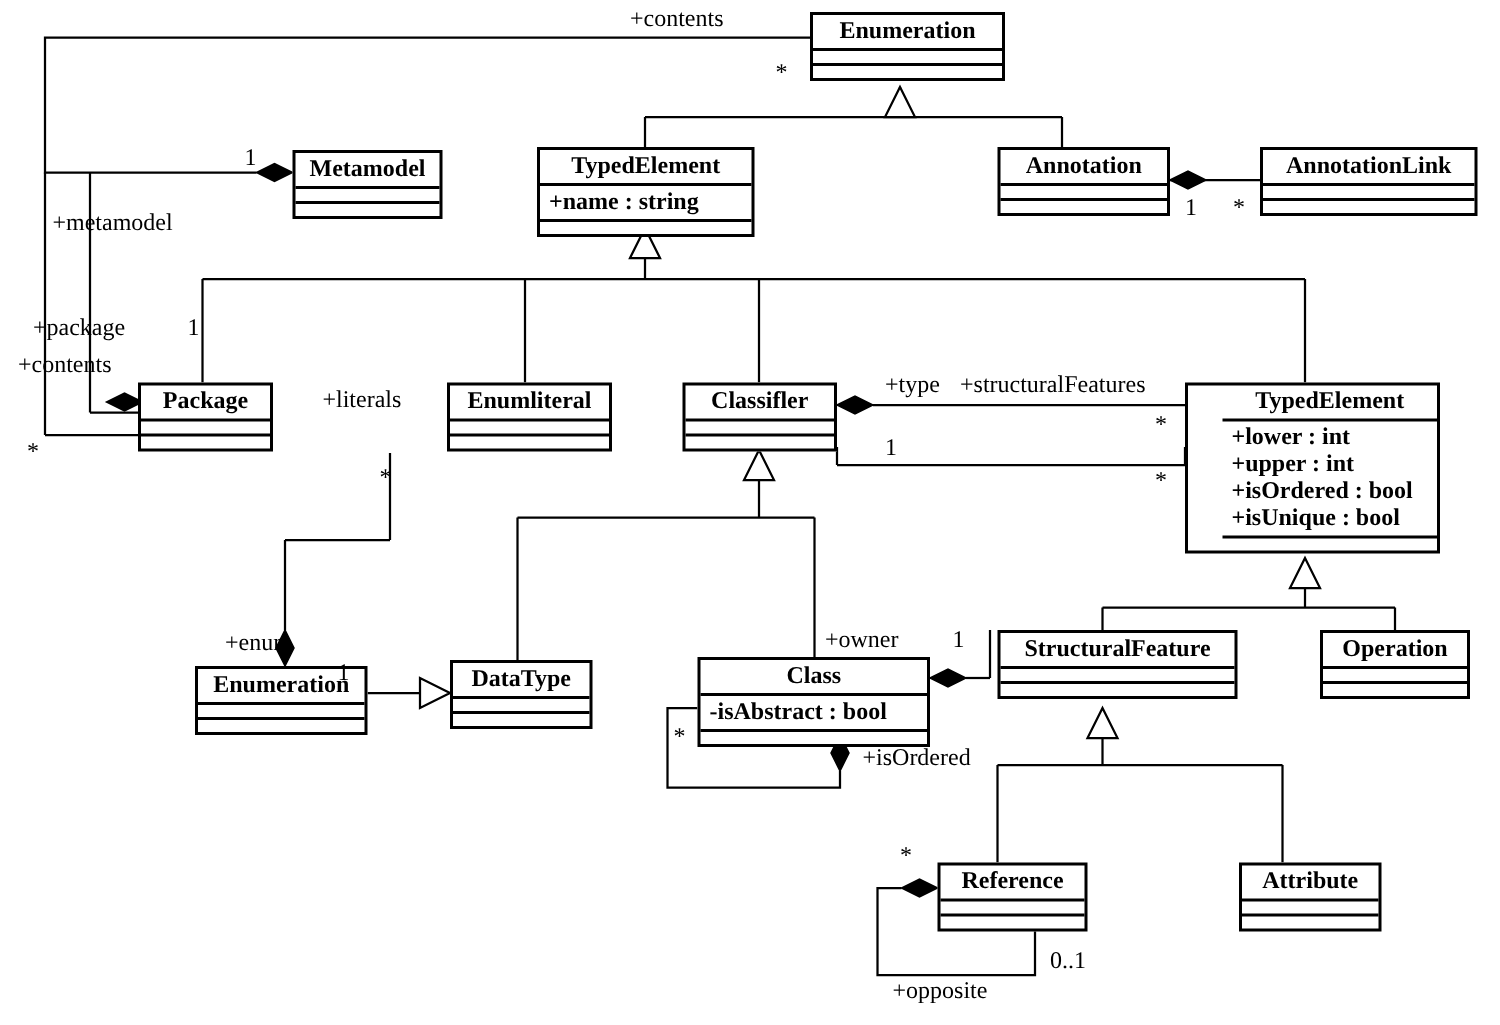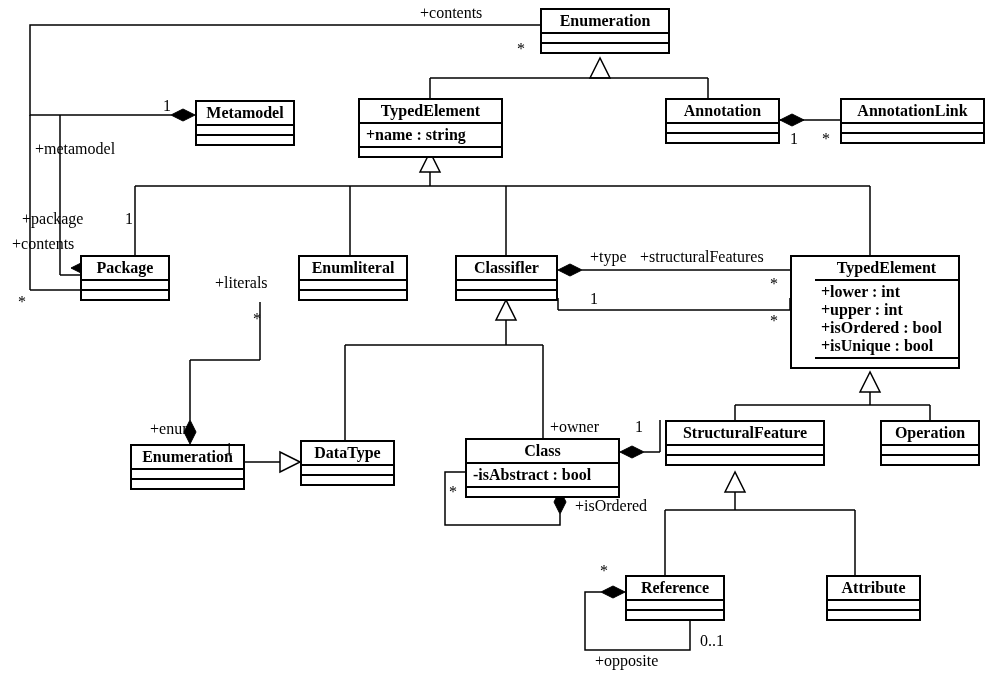--- a/index.html
+++ b/index.html
@@ -177,21 +177,21 @@
   <div class="attrs"></div>
   <div class="ops"></div>
 </div>
 
 <div class="class-box" style="left:840px; top:98px; width:145px;">
   <div class="name">AnnotationLink</div>
   <div class="attrs"></div>
   <div class="ops"></div>
 </div>
 
-<div class="class-box" style="left:80px; top:255px; width:90px;">
+<div class="class-box" style="left:92px; top:255px; width:90px;">
   <div class="name">Package</div>
   <div class="attrs"></div>
   <div class="ops"></div>
 </div>
 
 <div class="class-box" style="left:298px; top:255px; width:110px;">
   <div class="name">Enumliteral</div>
   <div class="attrs"></div>
   <div class="ops"></div>
 </div>
@@ -256,21 +256,21 @@
 </div>
 
 <div class="label" style="left:420px; top:4px;">+contents</div>
 <div class="label" style="left:517px; top:40px;">*</div>
 <div class="label" style="left:163px; top:97px;">1</div>
 <div class="label" style="left:35px; top:140px;">+metamodel</div>
 <div class="label" style="left:22px; top:210px;">+package</div>
 <div class="label" style="left:12px; top:235px;">+contents</div>
 <div class="label" style="left:18px; top:293px;">*</div>
 <div class="label" style="left:125px; top:210px;">1</div>
-<div class="label" style="left:215px; top:258px;margin-top:16px;">+literals</div>
+<div class="label" style="left:215px; top:258px;">+literals</div>
 <div class="label" style="left:253px; top:310px;">*</div>
 <div class="label" style="left:150px; top:420px;">+enum</div>
 <div class="label" style="left:225px; top:440px;">1</div>
 <div class="label" style="left:590px; top:248px;">+type</div>
 <div class="label" style="left:640px; top:248px;">+structuralFeatures</div>
 <div class="label" style="left:590px; top:290px;">1</div>
 <div class="label" style="left:770px; top:275px;">*</div>
 <div class="label" style="left:770px; top:312px;">*</div>
 <div class="label" style="left:550px; top:418px;">+owner</div>
 <div class="label" style="left:635px; top:418px;">1</div>

